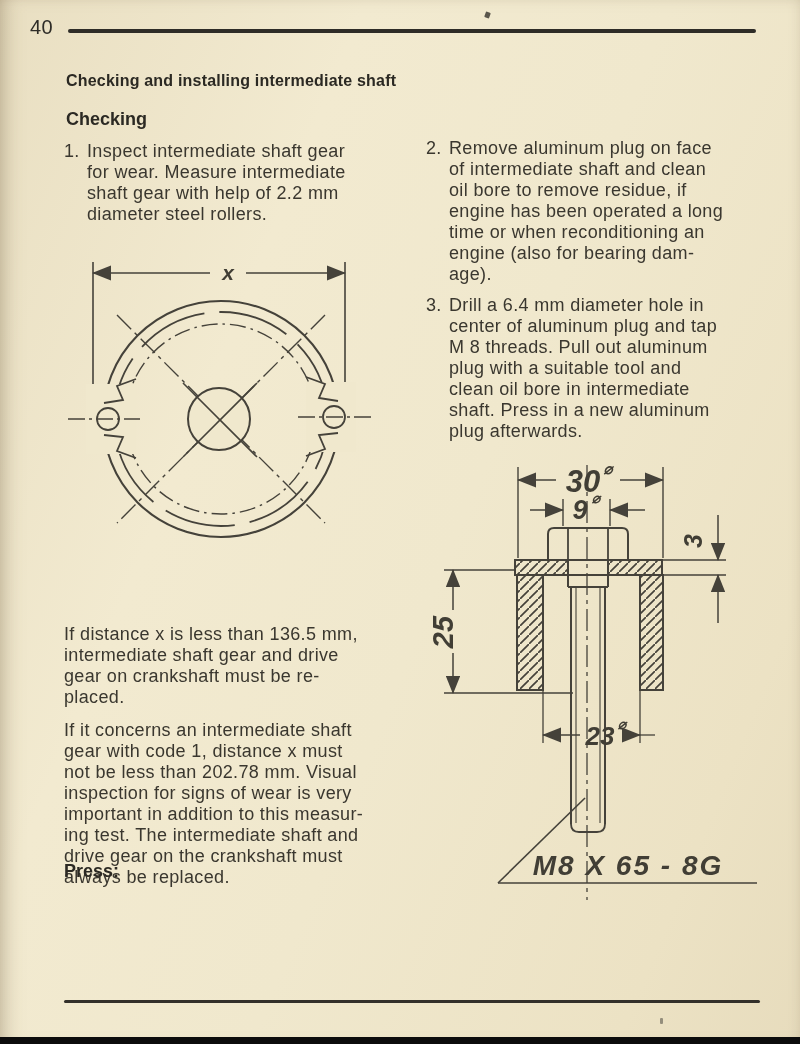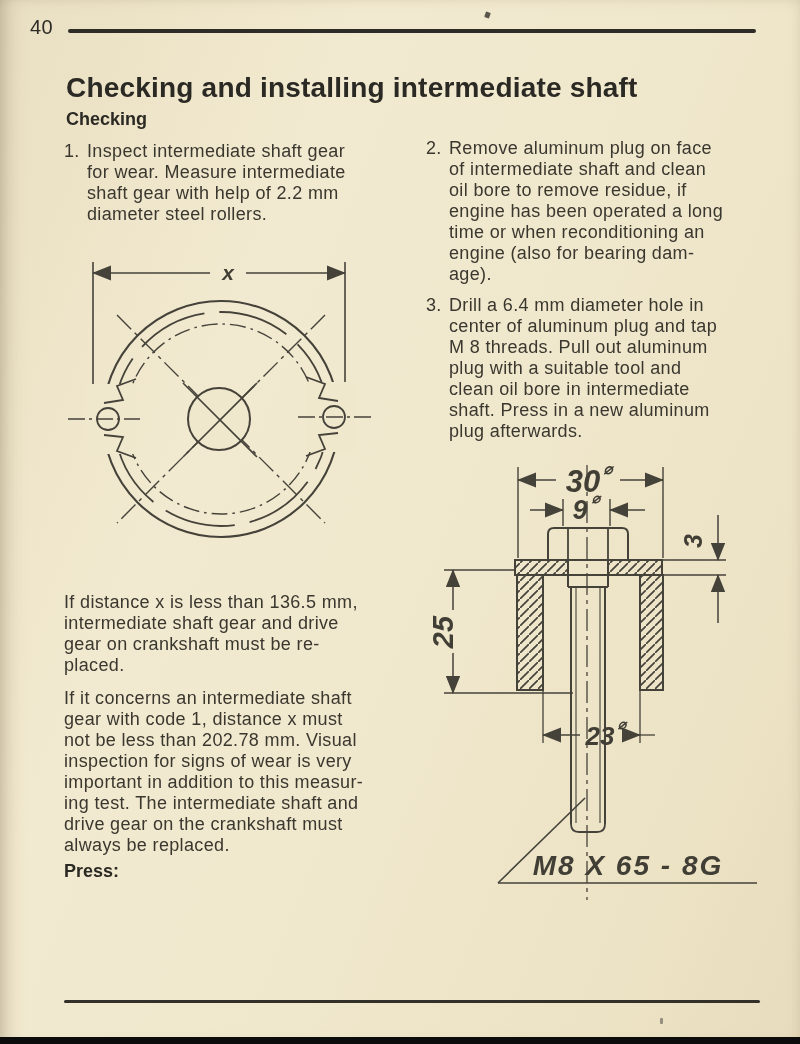--- a/index.html
+++ b/index.html
@@ -8,27 +8,27 @@
     background:linear-gradient(112deg,#e9dfc2 0%,#f2ead0 30%,#f0e8cd 55%,#ece2c4 85%,#e7dcbd 100%);
     box-shadow:inset 14px 0 22px -14px rgba(110,90,60,.5), inset -6px 0 14px -8px rgba(120,100,70,.25);
     font-family:"Liberation Sans", sans-serif;
     color:#38352e;
   }
   .abs{position:absolute;}
   .page-number{left:30px;top:16px;font-size:20px;letter-spacing:.5px;color:#2e2c27;}
   .rule-top{left:68px;top:29px;width:688px;height:4px;background:#2e2c27;border-radius:2px;}
   .rule-bottom{left:64px;top:1000px;width:696px;height:3px;background:#33302a;border-radius:2px;}
   .bottom-bar{left:0;top:1037px;width:800px;height:7px;background:#0c0c0c;}
-  .title{left:66px;top:72px;font-size:28px;font-weight:bold;letter-spacing:.2px;color:#2b2923;}
+  .title{left:66px;top:72px;font-size:16px;font-weight:bold;letter-spacing:.2px;color:#2b2923;}
   .subhead{left:66px;top:109px;font-size:18px;font-weight:bold;color:#2b2923;text-align:center;}
   .body-text{font-size:18px;line-height:21px;letter-spacing:.35px;color:#3a372f;}
   .step{display:flex;align-items:flex-start;}
   .step-num{flex:none;width:23px;}
   .step-text{white-space:pre-line;}
-  .para{white-space:pre-line;}
+  .para{white-space:pre-line;margin-top:32px;}
   .note-head{left:64px;top:861px;font-size:18px;font-weight:bold;color:#2b2923;}
   .note-text{left:64px;top:891px;width:710px;white-space:pre-line;}
   .speck{background:#5a564c;border-radius:1px;}
   svg text{font-family:"Liberation Sans", sans-serif;fill:#413e35;}
   .dim-label{font-style:italic;font-weight:bold;}
 </style>
 </head>
 <body>
 
 <div class="page">

